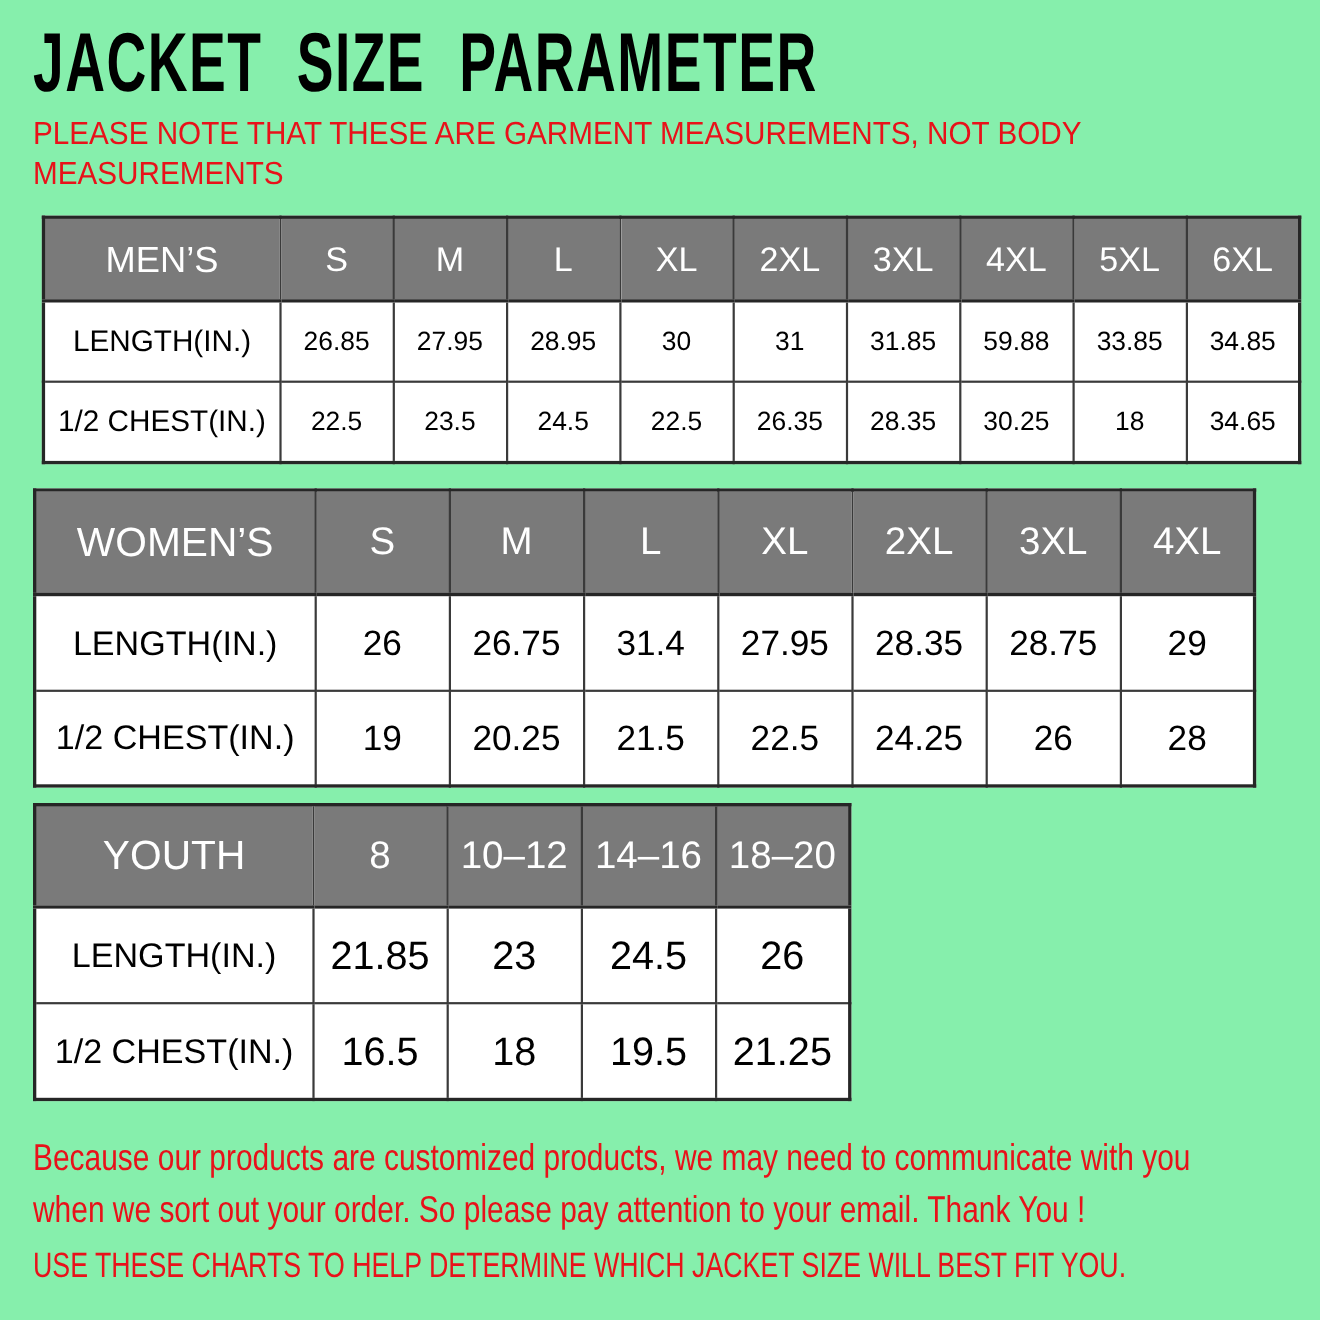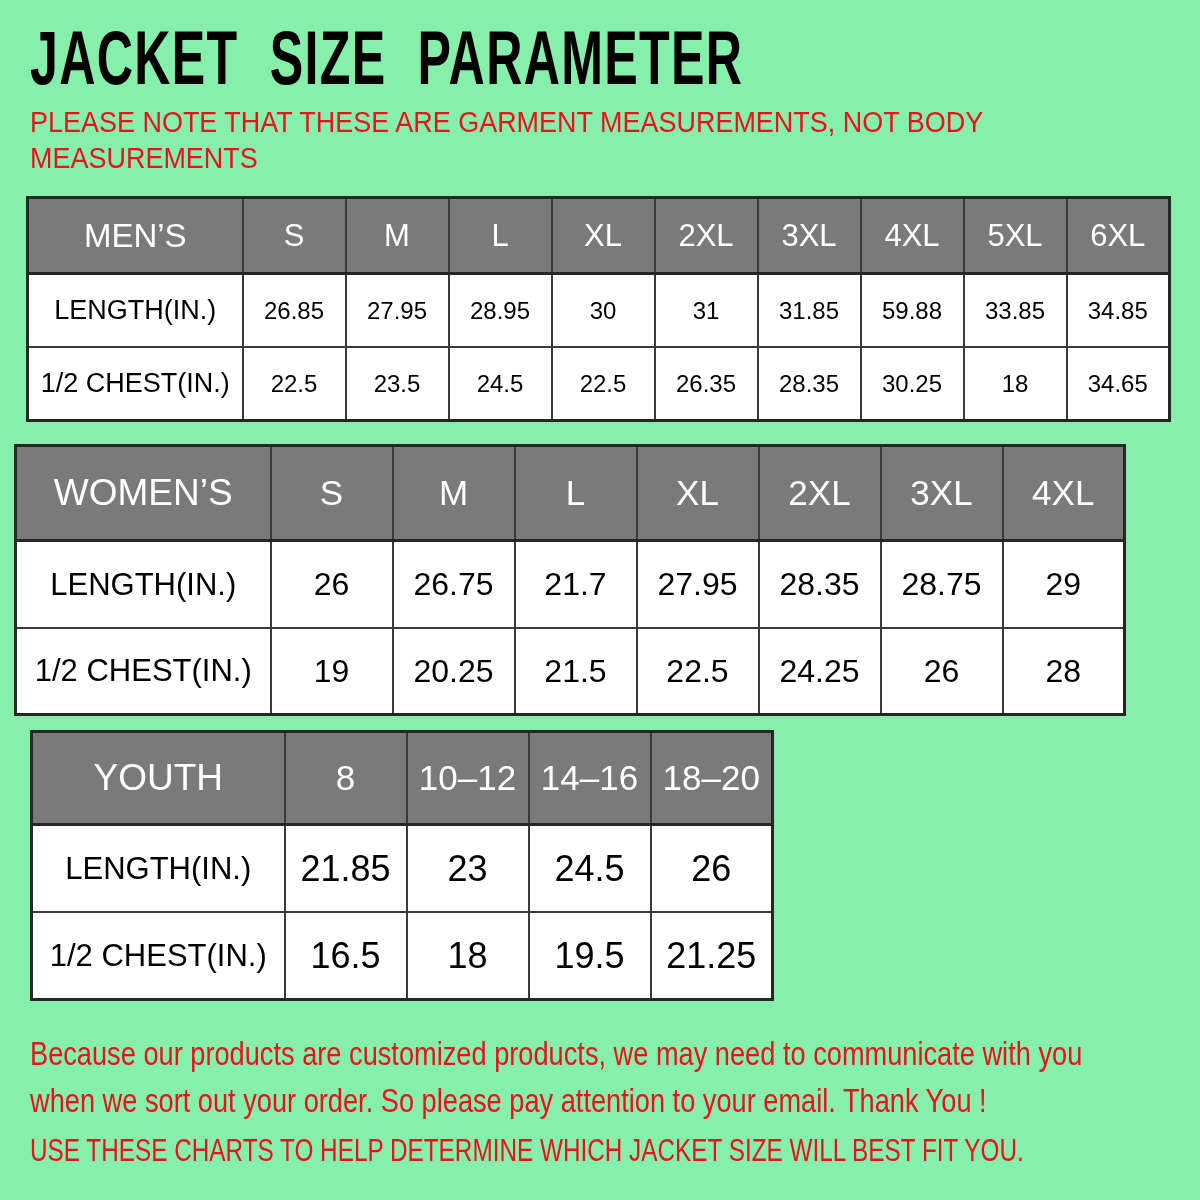--- a/index.html
+++ b/index.html
@@ -27,27 +27,27 @@
   }
   table.size-table th,table.size-table td{
     border:2px solid #3a3a3a;text-align:center;vertical-align:middle;
     padding:0;overflow:hidden;white-space:nowrap;
   }
   table.size-table thead th{
     background:var(--header_bg,#7a7a7a);color:var(--header_text,#ffffff);
     font-weight:normal;border-bottom:3px solid #262626;
   }
   
-  .tbl-mens{left:26px;top:196px;width:1142px;padding-left:20px;}
+  .tbl-mens{left:38px;top:196px;width:1142px;padding-left:20px;}
   .tbl-mens thead th{font-size:31px;height:73px;}
   .tbl-mens thead th.group-cell{font-size:33px;}
   .tbl-mens td{font-size:24px;height:71px;}
   .tbl-mens td.row-label{font-size:27px;}
   
-  .tbl-womens{left:14px;top:444px;width:1109px;}
+  .tbl-womens{left:30px;top:444px;width:1109px;}
   .tbl-womens thead th{font-size:35px;height:92px;}
   .tbl-womens thead th.group-cell{font-size:37px;}
   .tbl-womens td{font-size:32px;}
   .tbl-womens tr.r1 td{height:85px;}
   .tbl-womens tr.r2 td{height:84px;}
   .tbl-womens td.row-label{font-size:31px;}
   
   .tbl-youth{left:30px;top:702px;width:741px;margin-top:28px;}
   .tbl-youth thead th{font-size:35px;height:90px;}
   .tbl-youth thead th.group-cell{font-size:37px;}
@@ -155,21 +155,21 @@
         <th>2XL</th>
         <th>3XL</th>
         <th>4XL</th>
       </tr>
     </thead>
     <tbody>
       <tr class="r1">
         <td class="row-label">LENGTH(IN.)</td>
         <td>26</td>
         <td>26.75</td>
-        <td>21.7</td>
+        <td>31.4</td>
         <td>27.95</td>
         <td>28.35</td>
         <td>28.75</td>
         <td>29</td>
       </tr>
       <tr class="r2">
         <td class="row-label">1/2 CHEST(IN.)</td>
         <td>19</td>
         <td>20.25</td>
         <td>21.5</td>

